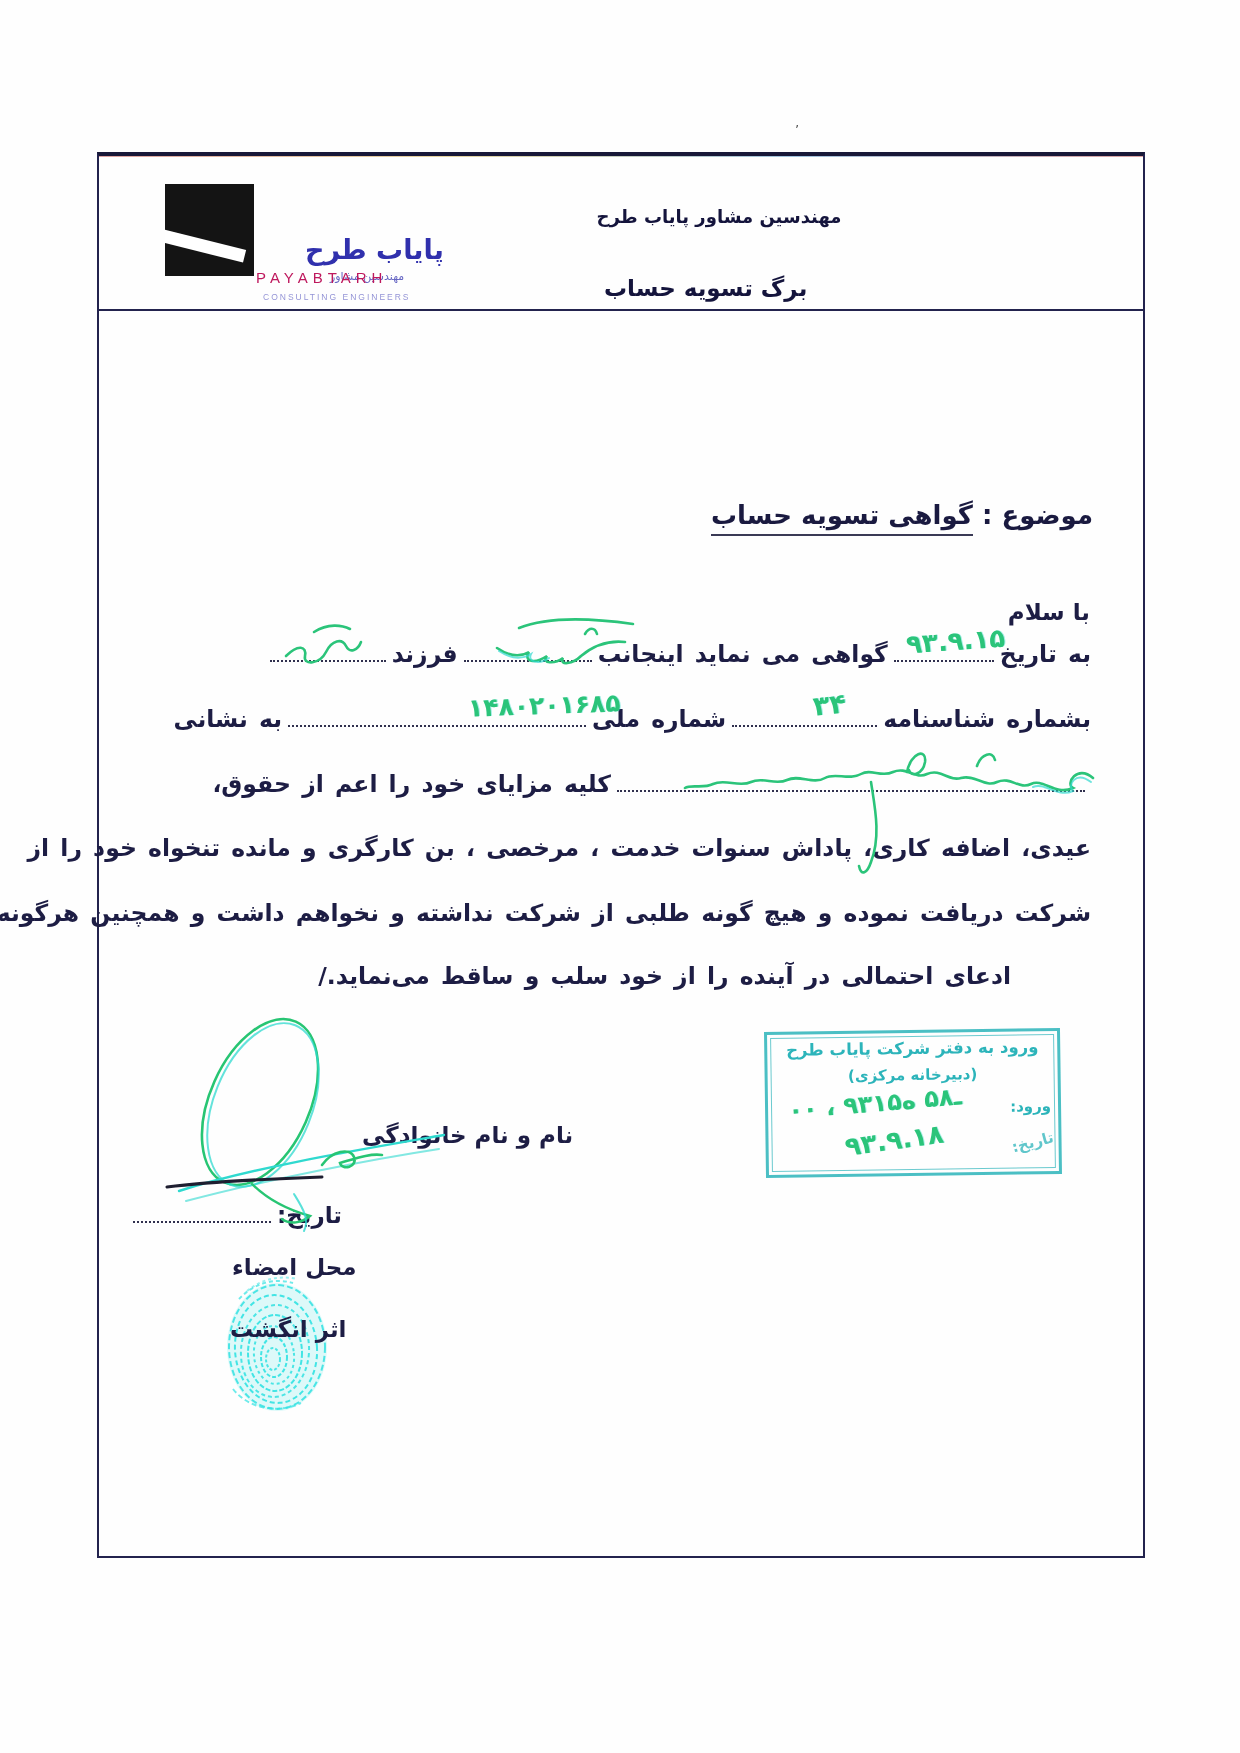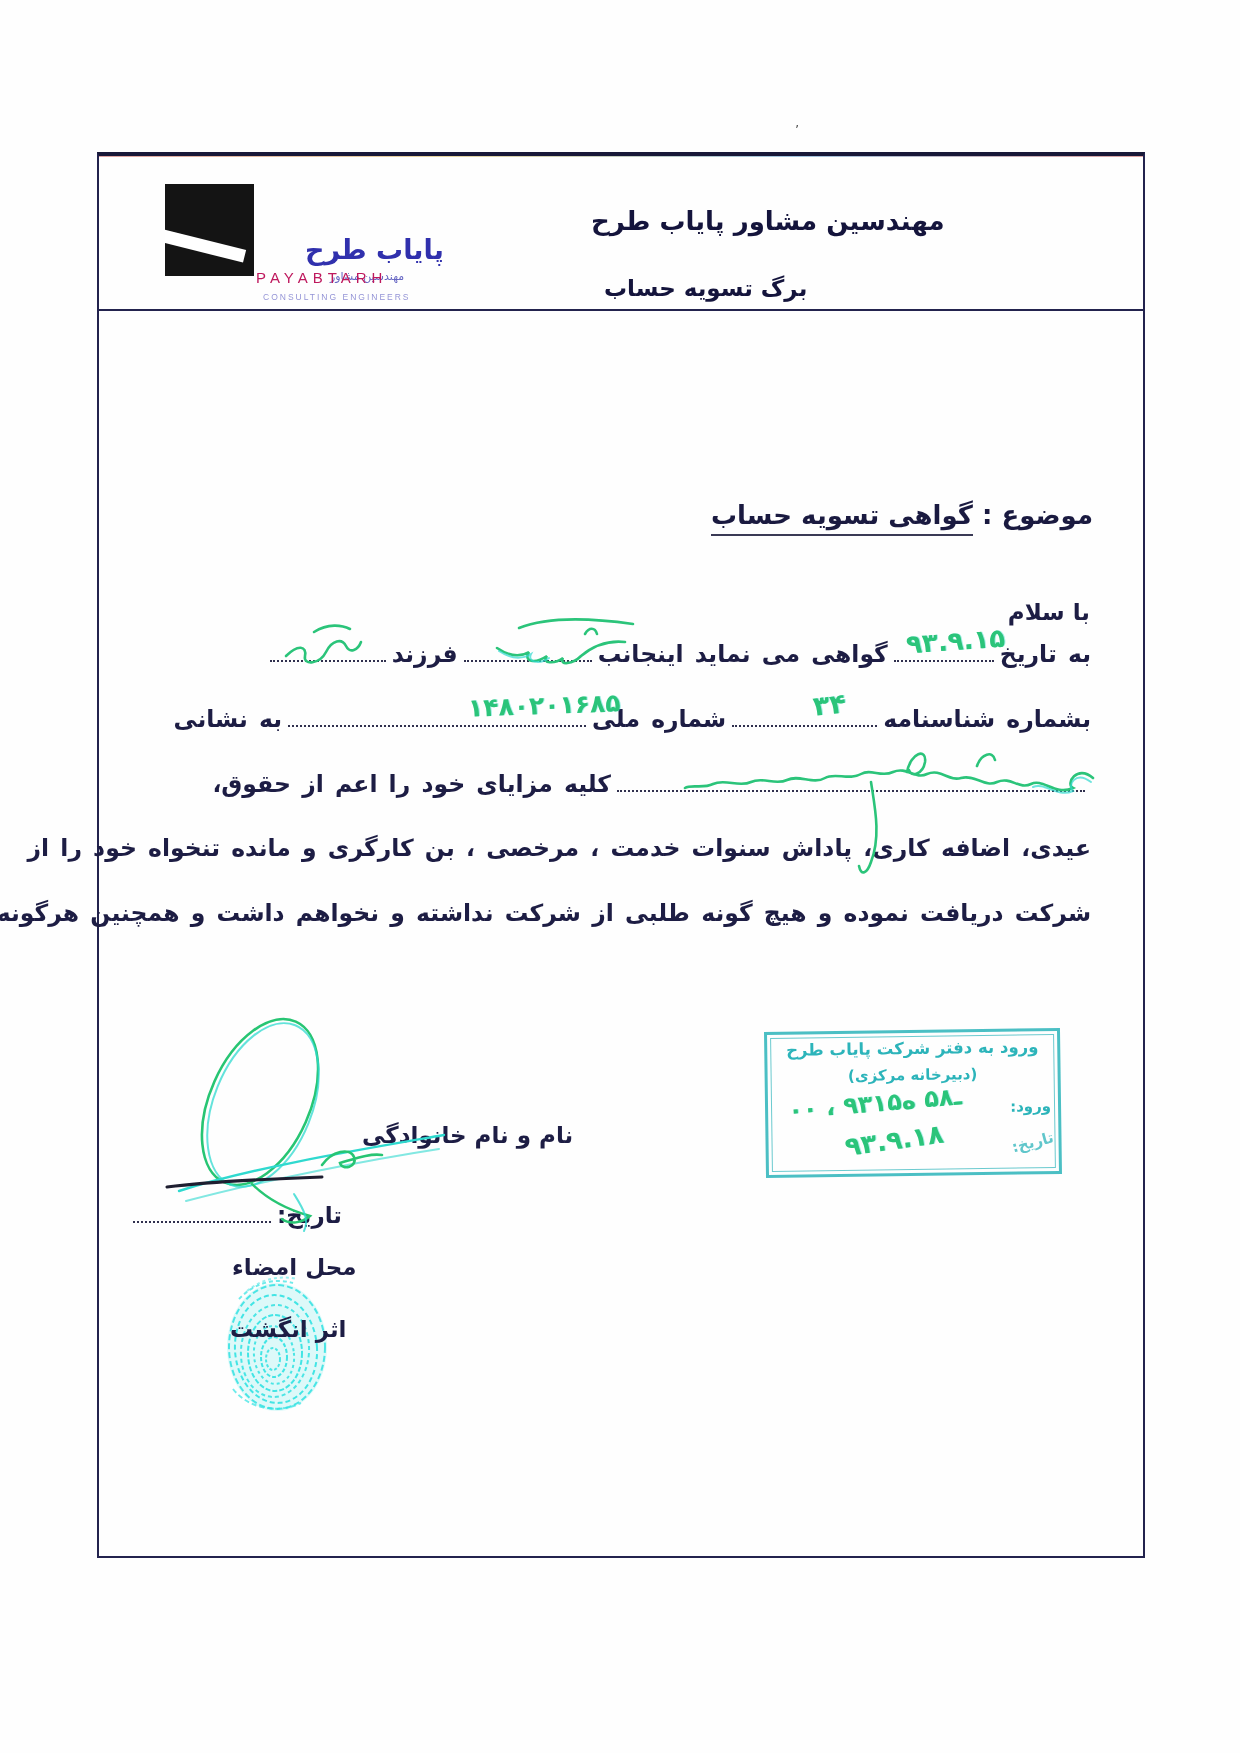--- a/index.html
+++ b/index.html
@@ -19,21 +19,21 @@
                filter:blur(.4px);opacity:.85;white-space:nowrap;margin-top:48px;}
   .brand-fa{position:absolute;left:206px;top:78px;font-size:27px;font-weight:bold;color:#3030ad;
             filter:blur(.3px);white-space:nowrap;}
   .brand-en{position:absolute;left:157px;top:113px;font-size:15px;font-weight:normal;color:#be185d;
             letter-spacing:5px;font-family:"Liberation Sans",sans-serif;white-space:nowrap;}
   .brand-en-sub{position:absolute;left:164px;top:136px;font-size:8.5px;color:#5a5ac0;
                 letter-spacing:2px;opacity:.65;filter:blur(.4px);
                 font-family:"Liberation Sans",sans-serif;white-space:nowrap;}
 
   .h-title1{position:absolute;left:492px;top:50px;width:256px;text-align:center;
-            font-size:26px;font-weight:bold;color:#14143c;white-space:nowrap;}
+            font-size:18px;font-weight:bold;color:#14143c;white-space:nowrap;}
   .h-title2{position:absolute;left:505px;top:119px;width:200px;text-align:center;
             font-size:23px;font-weight:bold;color:#14143c;white-space:nowrap;}
 
   
   .subject{position:absolute;right:50px;top:344px;direction:rtl;font-size:26px;font-weight:bold;
            color:#1a1a40;white-space:nowrap;}
   .subject .u{border-bottom:2.5px solid #3a3a55;padding-bottom:4px;}
   .greeting{position:absolute;right:53px;top:443px;direction:rtl;font-size:23px;font-weight:600;
             color:#1d1d44;}
 
@@ -126,20 +126,21 @@
       <span class="dots" style="width:468px"></span><span>کلیه مزایای خود را اعم از حقوق،</span>
       <svg class="squig" style="right:-14px;top:-34px;" width="430" height="150" viewBox="0 0 430 150">
         <path d="M418 44 C402 30 390 50 398 54 C380 62 368 44 356 50 C344 56 336 42 322 48 C310 54 300 40 286 44 C274 48 266 34 252 40 C240 46 232 32 218 38 C206 44 196 34 186 40 C174 47 160 38 150 44 C138 51 124 40 112 46 C100 52 88 42 76 48 C64 54 50 44 38 50 C28 55 16 50 10 54"></path>
         <path d="M232 38 C236 18 252 14 250 28 C248 40 236 44 234 36"></path>
         <path d="M196 48 C200 74 206 102 196 128 C192 140 186 142 184 132"></path>
         <path d="M302 32 C306 20 318 16 320 26"></path>
         <path class="cy" d="M416 48 C400 36 392 52 398 57 C382 64 370 48 358 53"></path>
       </svg>
     </div>
     <div class="pline" style="top:743px;">شرکت دریافت نموده و هیچ گونه طلبی از شرکت نداشته و نخواهم داشت و همچنین هرگونه</div>
+    <div class="pline" style="top:806px;padding-left:0;right:132px;">ادعای احتمالی در آینده را  از خود سلب و ساقط می‌نماید./</div>
 
     <div class="blabel" style="left:263px;top:966px;">نام و نام خانوادگی</div>
     <div class="tarikh-row">
       <span>تاریخ:</span><span class="dots" style="width:138px"></span>
     </div>
     <div class="blabel" style="left:133px;top:1098px;">محل امضاء</div>
 
     <svg class="fp-svg" width="124" height="150" viewBox="0 0 124 150">
       <g stroke="#31e2e2" fill="none" stroke-width="2">
         <ellipse cx="60" cy="78" rx="50" ry="64" fill="rgba(49,226,226,0.16)" stroke="none"></ellipse>

